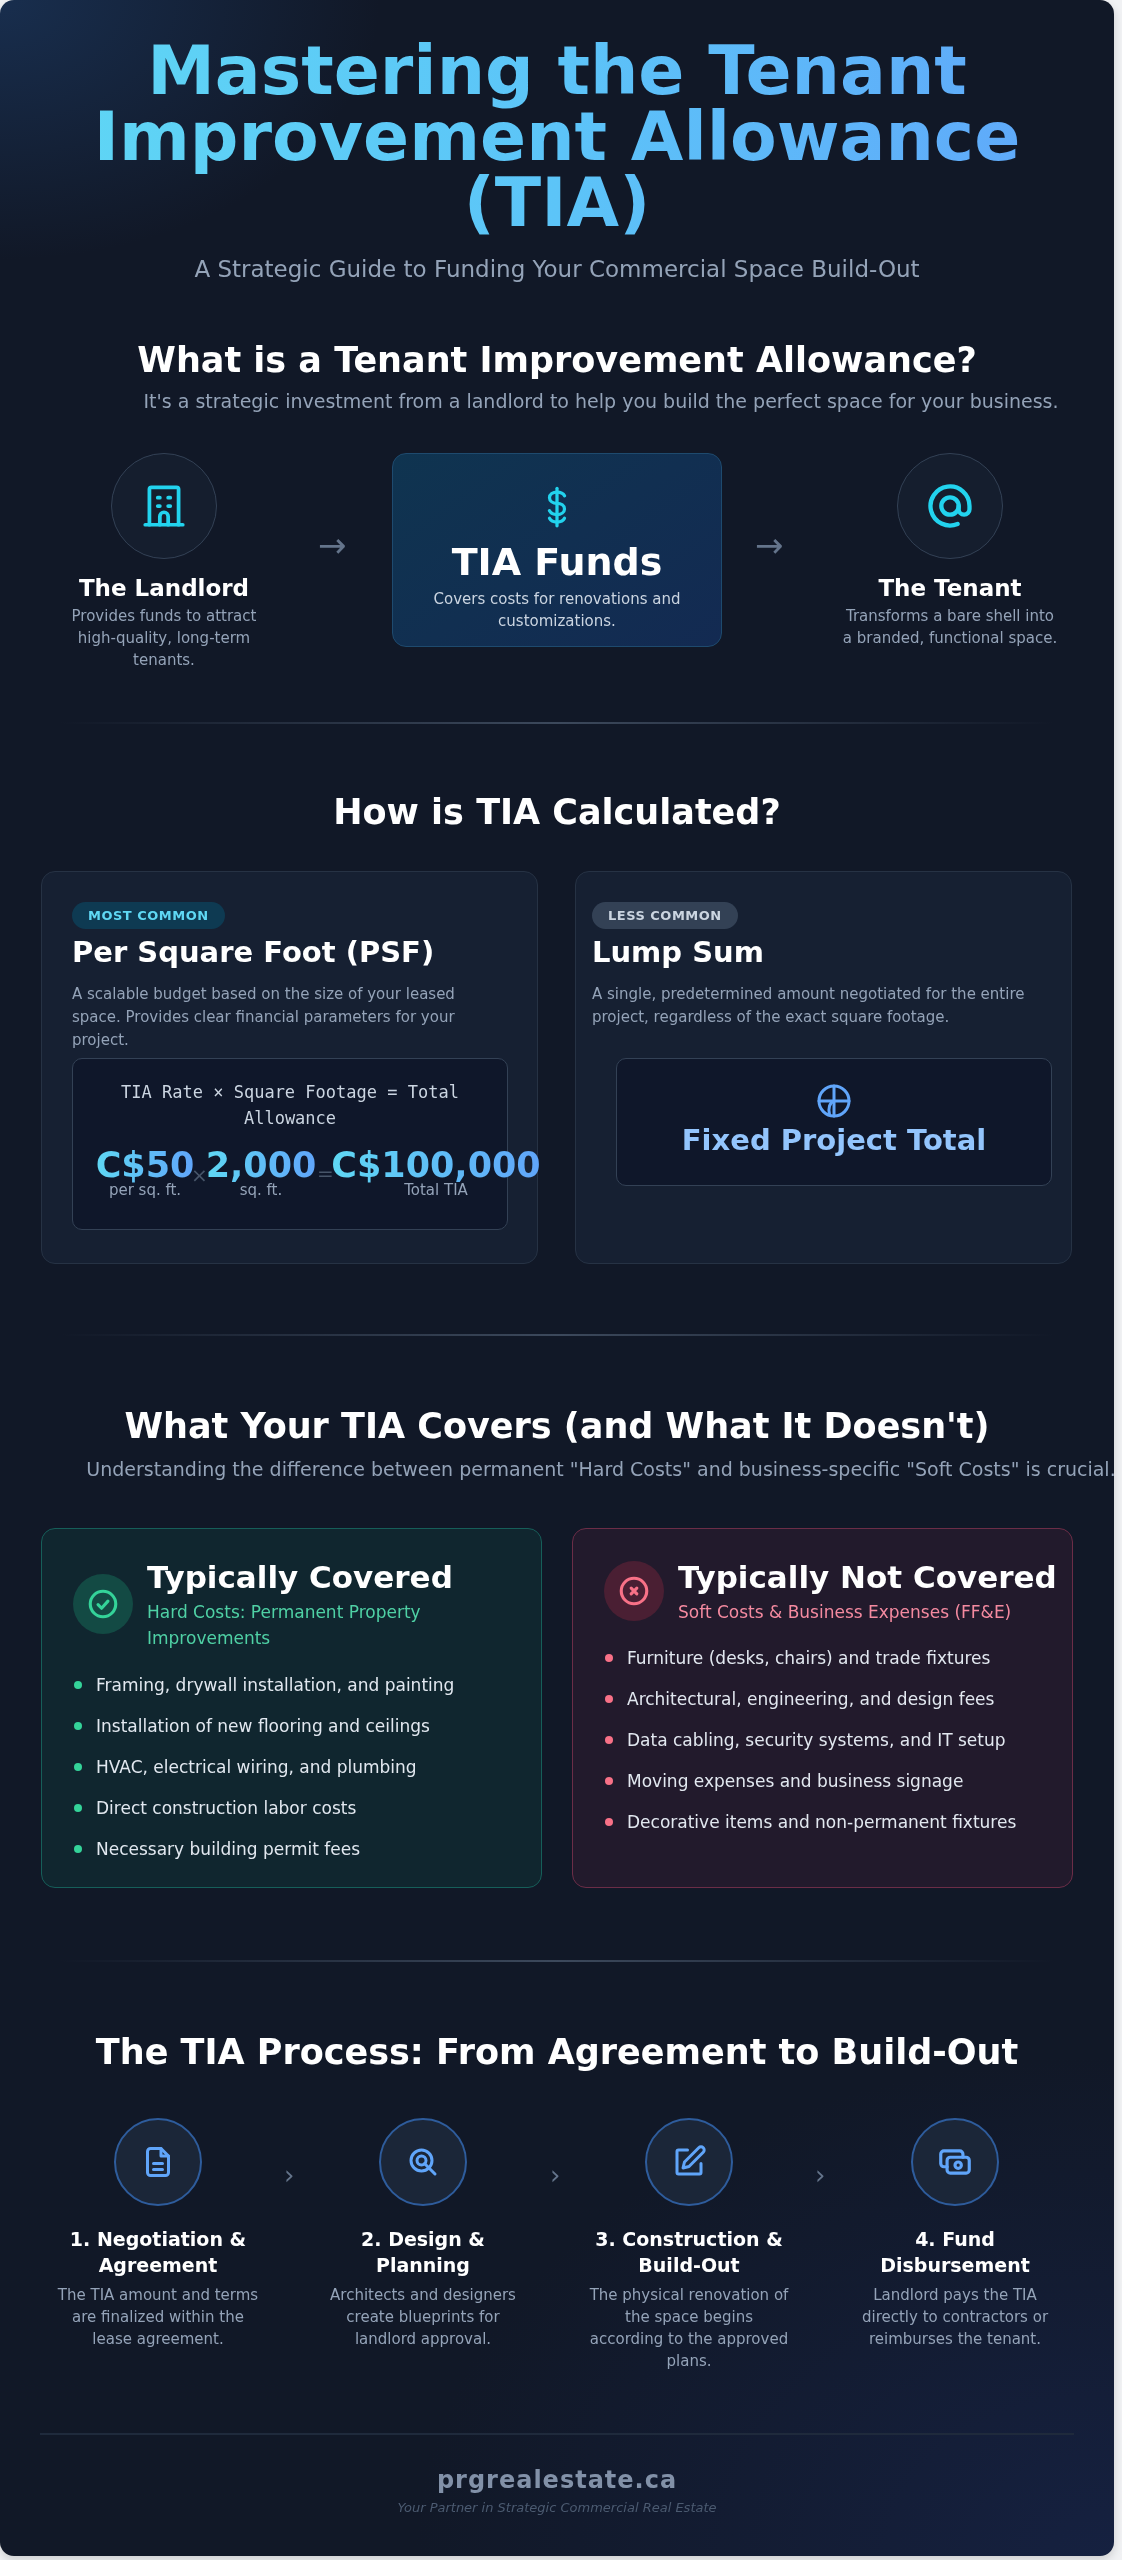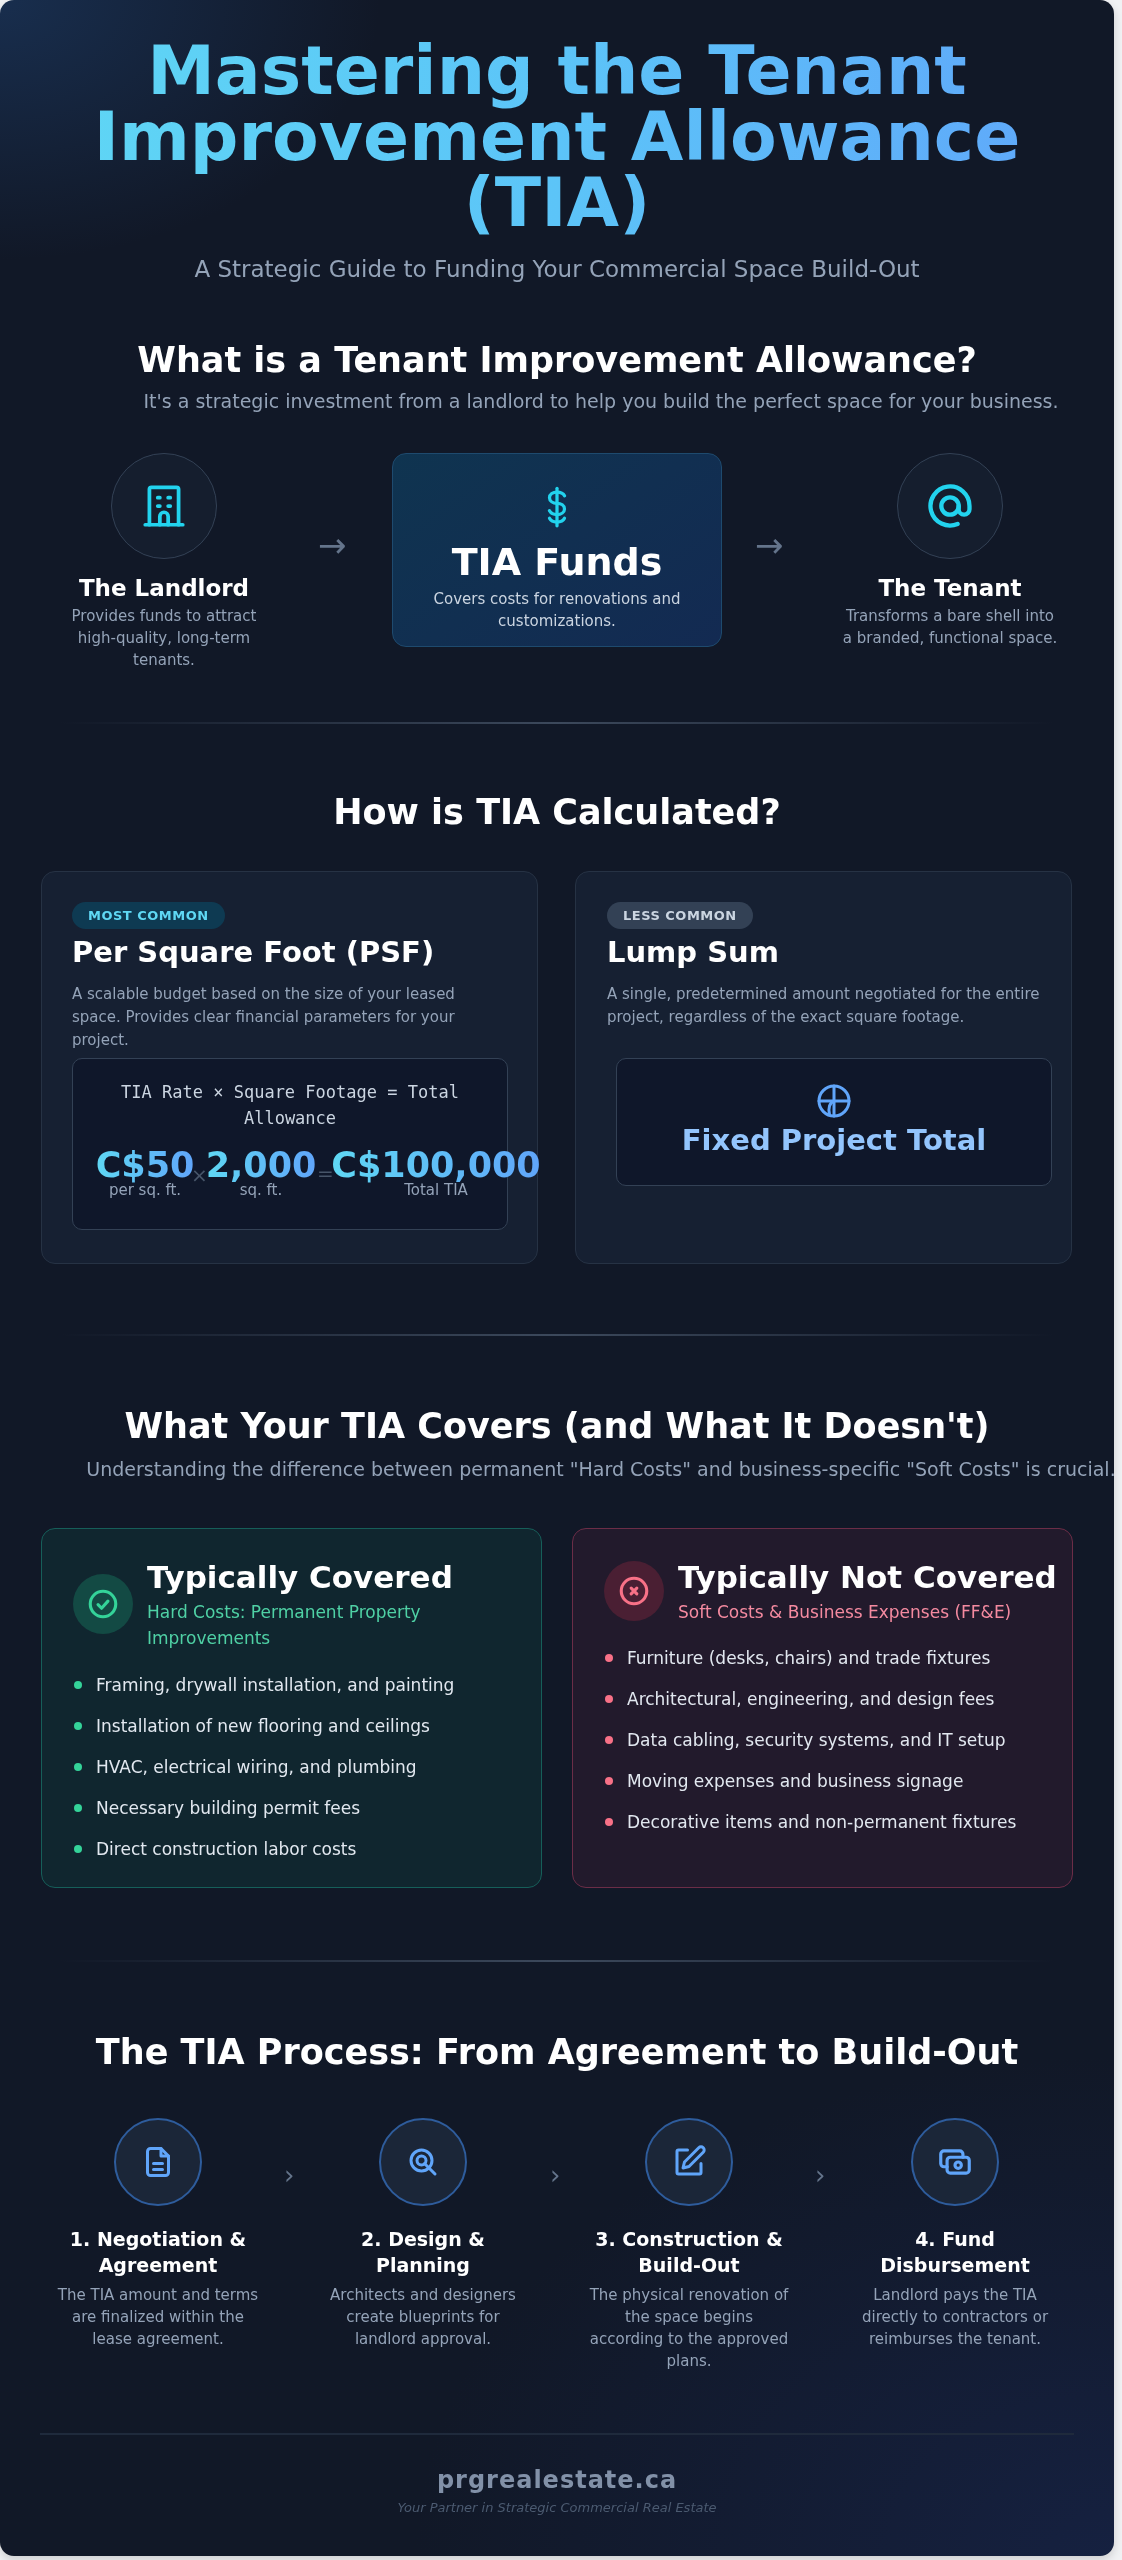--- a/index.html
+++ b/index.html
@@ -159,21 +159,21 @@
         <div class="small-lbl" style="margin-top:-4px;">sq. ft.</div>
       </div>
       <div style="position:absolute; left:244px; top:102px; font-size:20px; color:#475569;">=</div>
       <div style="position:absolute; left:258px; top:86px; width:210px; text-align:center;">
         <div class="big">C$100,000</div>
         <div class="small-lbl" style="margin-top:-4px;">Total TIA</div>
       </div>
     </div>
   </div>
 
-  <div class="card" style="left:575px; top:871px; width:497px; height:393px; padding:30px 31px;">
+  <div class="card" style="left:575px; top:871px; width:497px; height:393px; padding:30px 16px;">
     <span class="badge" style="background:#334155; color:#cbd5e1;">LESS COMMON</span>
     <h3>Lump Sum</h3>
     <div class="cdesc">A single, predetermined amount negotiated for the entire project, regardless of the exact square footage.</div>
     <div class="formula-box" style="left:40px; top:186px; width:436px; height:128px; text-align:center;">
       <svg style="margin-top:24px;" width="36" height="36" viewBox="0 0 24 24" fill="none" stroke="#60a5fa" stroke-width="2" stroke-linecap="round">
         <circle cx="12" cy="12" r="10"></circle>
           <path d="M2 12h20M12 2v20"></path>
           <path d="M12 12c-3 1-4 5-3 9"></path>
       </svg>
       <div style="font-size:29px; font-weight:bold; color:#93c5fd; margin-top:0px;">Fixed Project Total</div>
@@ -202,25 +202,25 @@
       <li>
           <span class="dot"></span>
           <span>Installation of new flooring and ceilings</span>
         </li>
       <li>
           <span class="dot"></span>
           <span>HVAC, electrical wiring, and plumbing</span>
         </li>
       <li>
           <span class="dot"></span>
+          <span>Direct construction labor costs</span>
+        </li>
+      <li>
+          <span class="dot"></span>
           <span>Necessary building permit fees</span>
-        </li>
-      <li>
-          <span class="dot"></span>
-          <span>Direct construction labor costs</span>
         </li>
     </ul>
   </div>
 
   <div class="cover no">
     <div class="ic" style="top:32px;">
       <svg width="34" height="34" viewBox="0 0 24 24" fill="none" stroke="#f87187" stroke-width="2.2" stroke-linecap="round">
         <circle cx="12" cy="12" r="9"></circle>
           <path d="M10 10l4 4M14 10l-4 4"></path>
       </svg>

